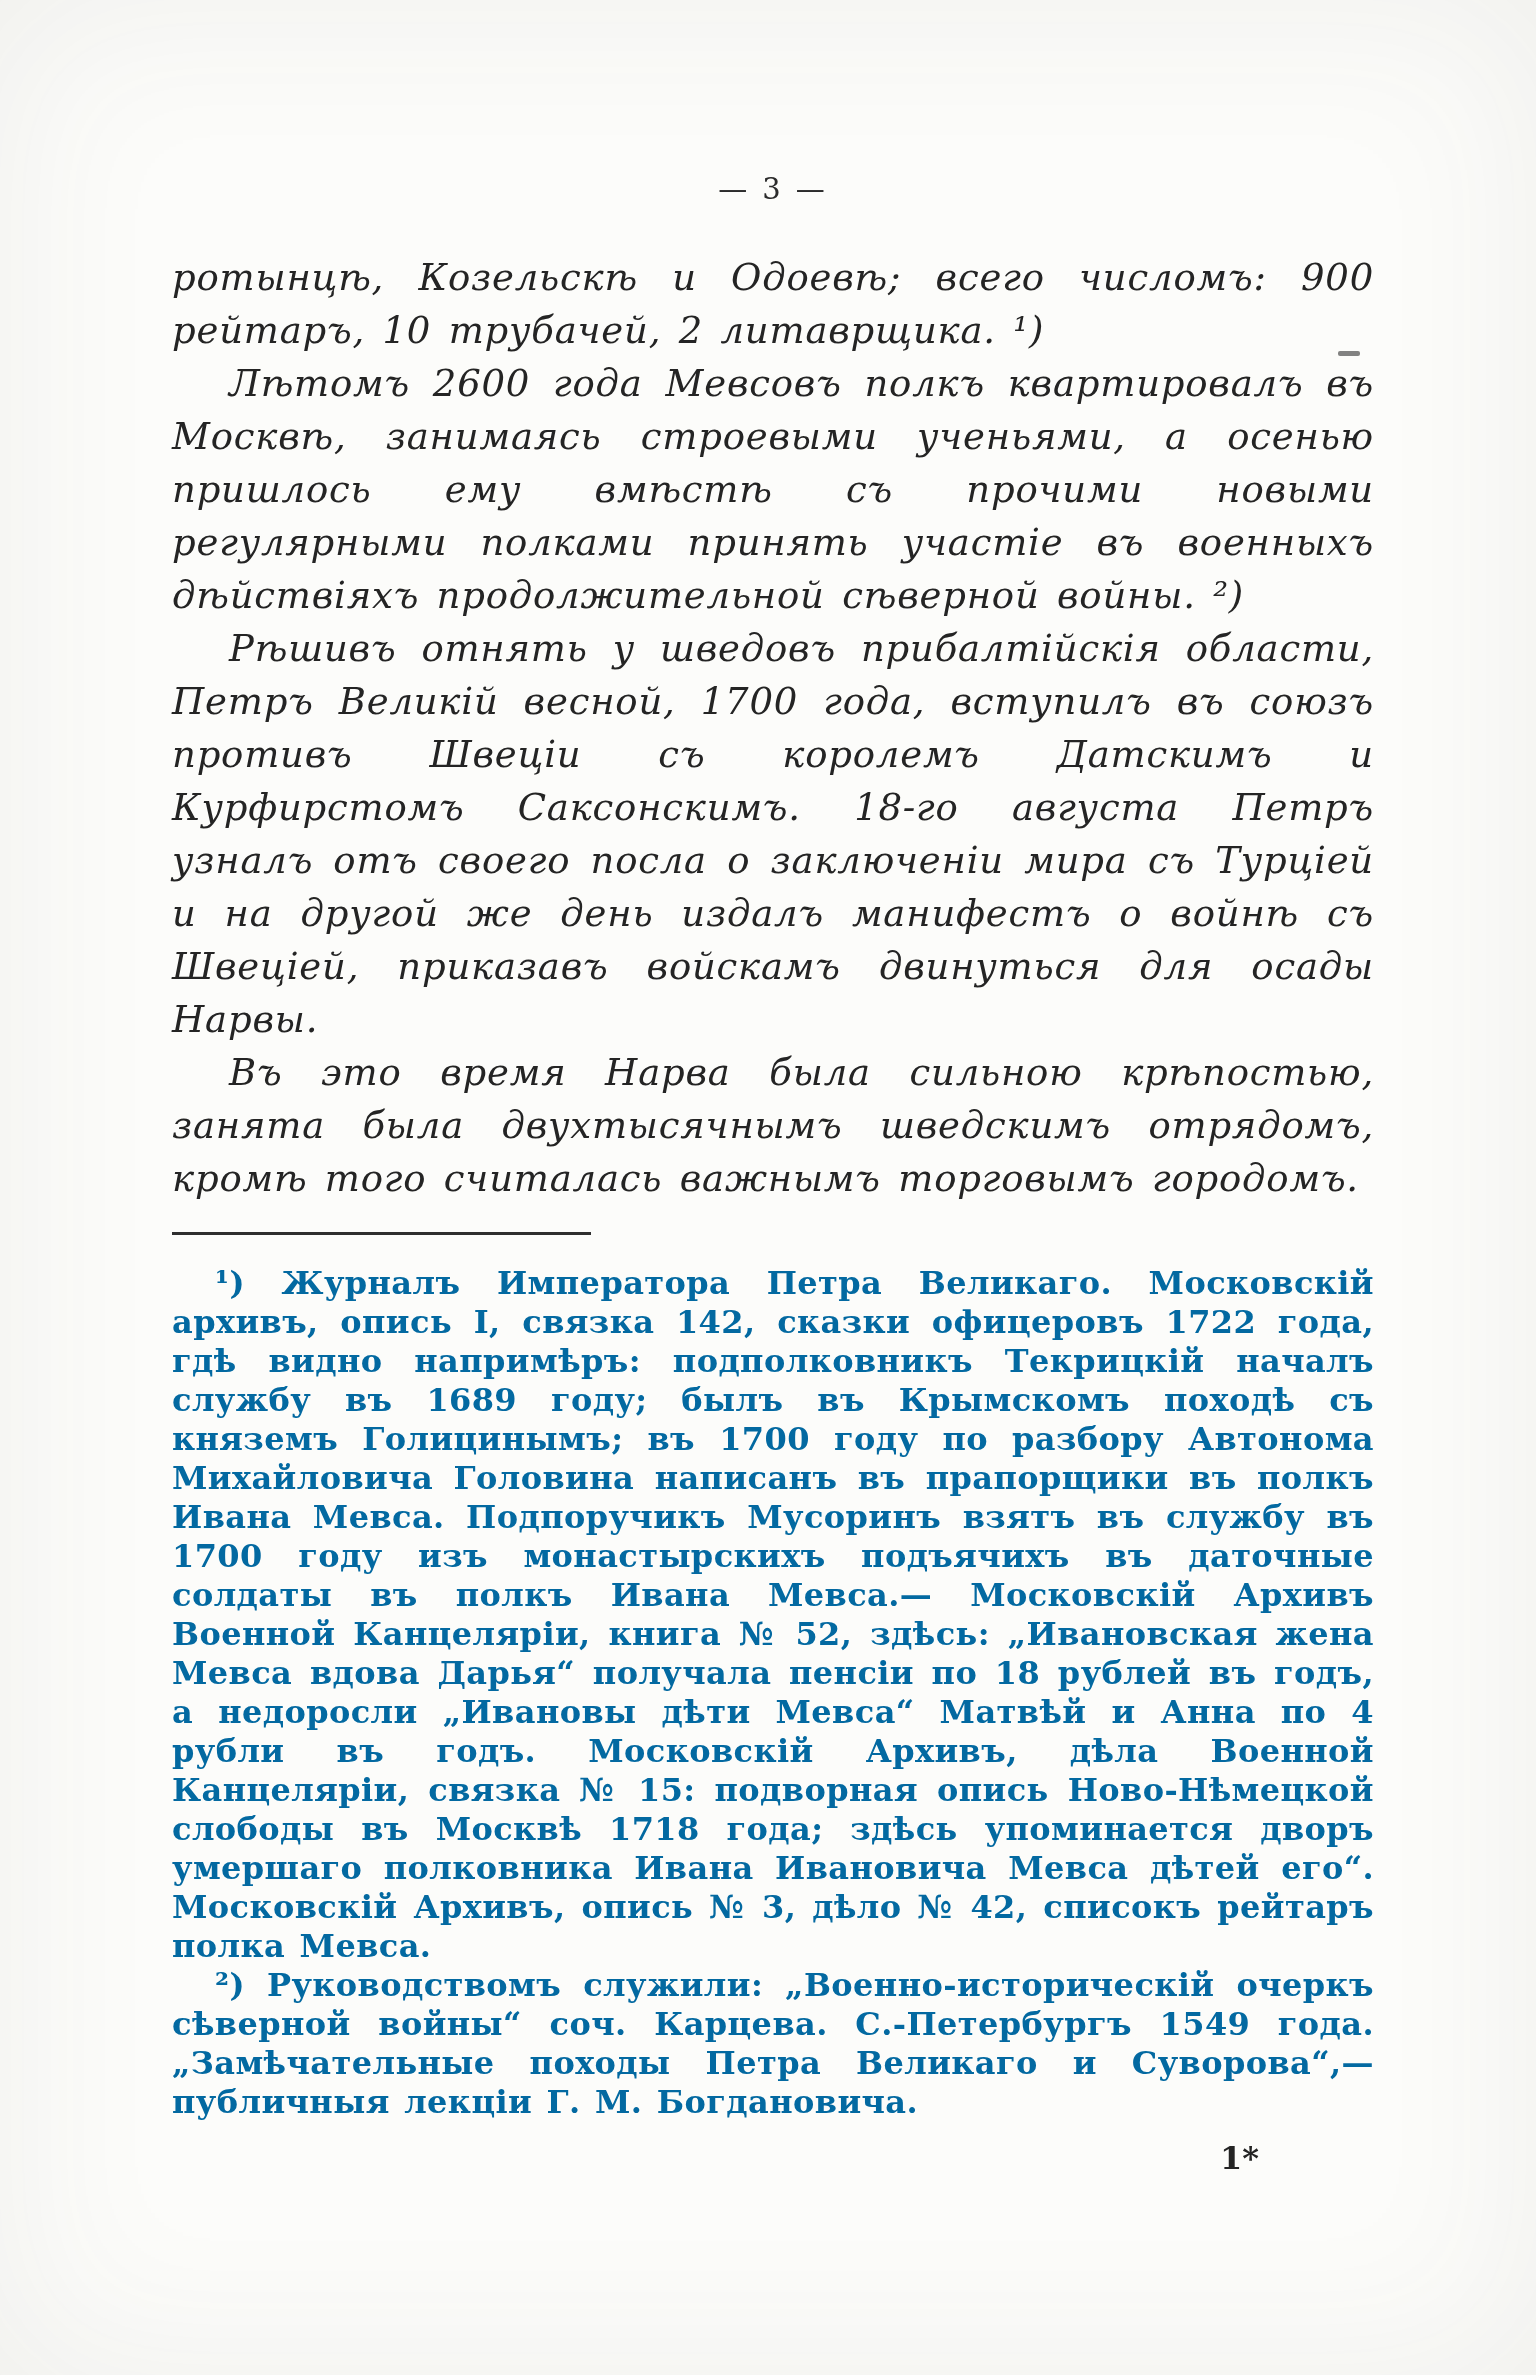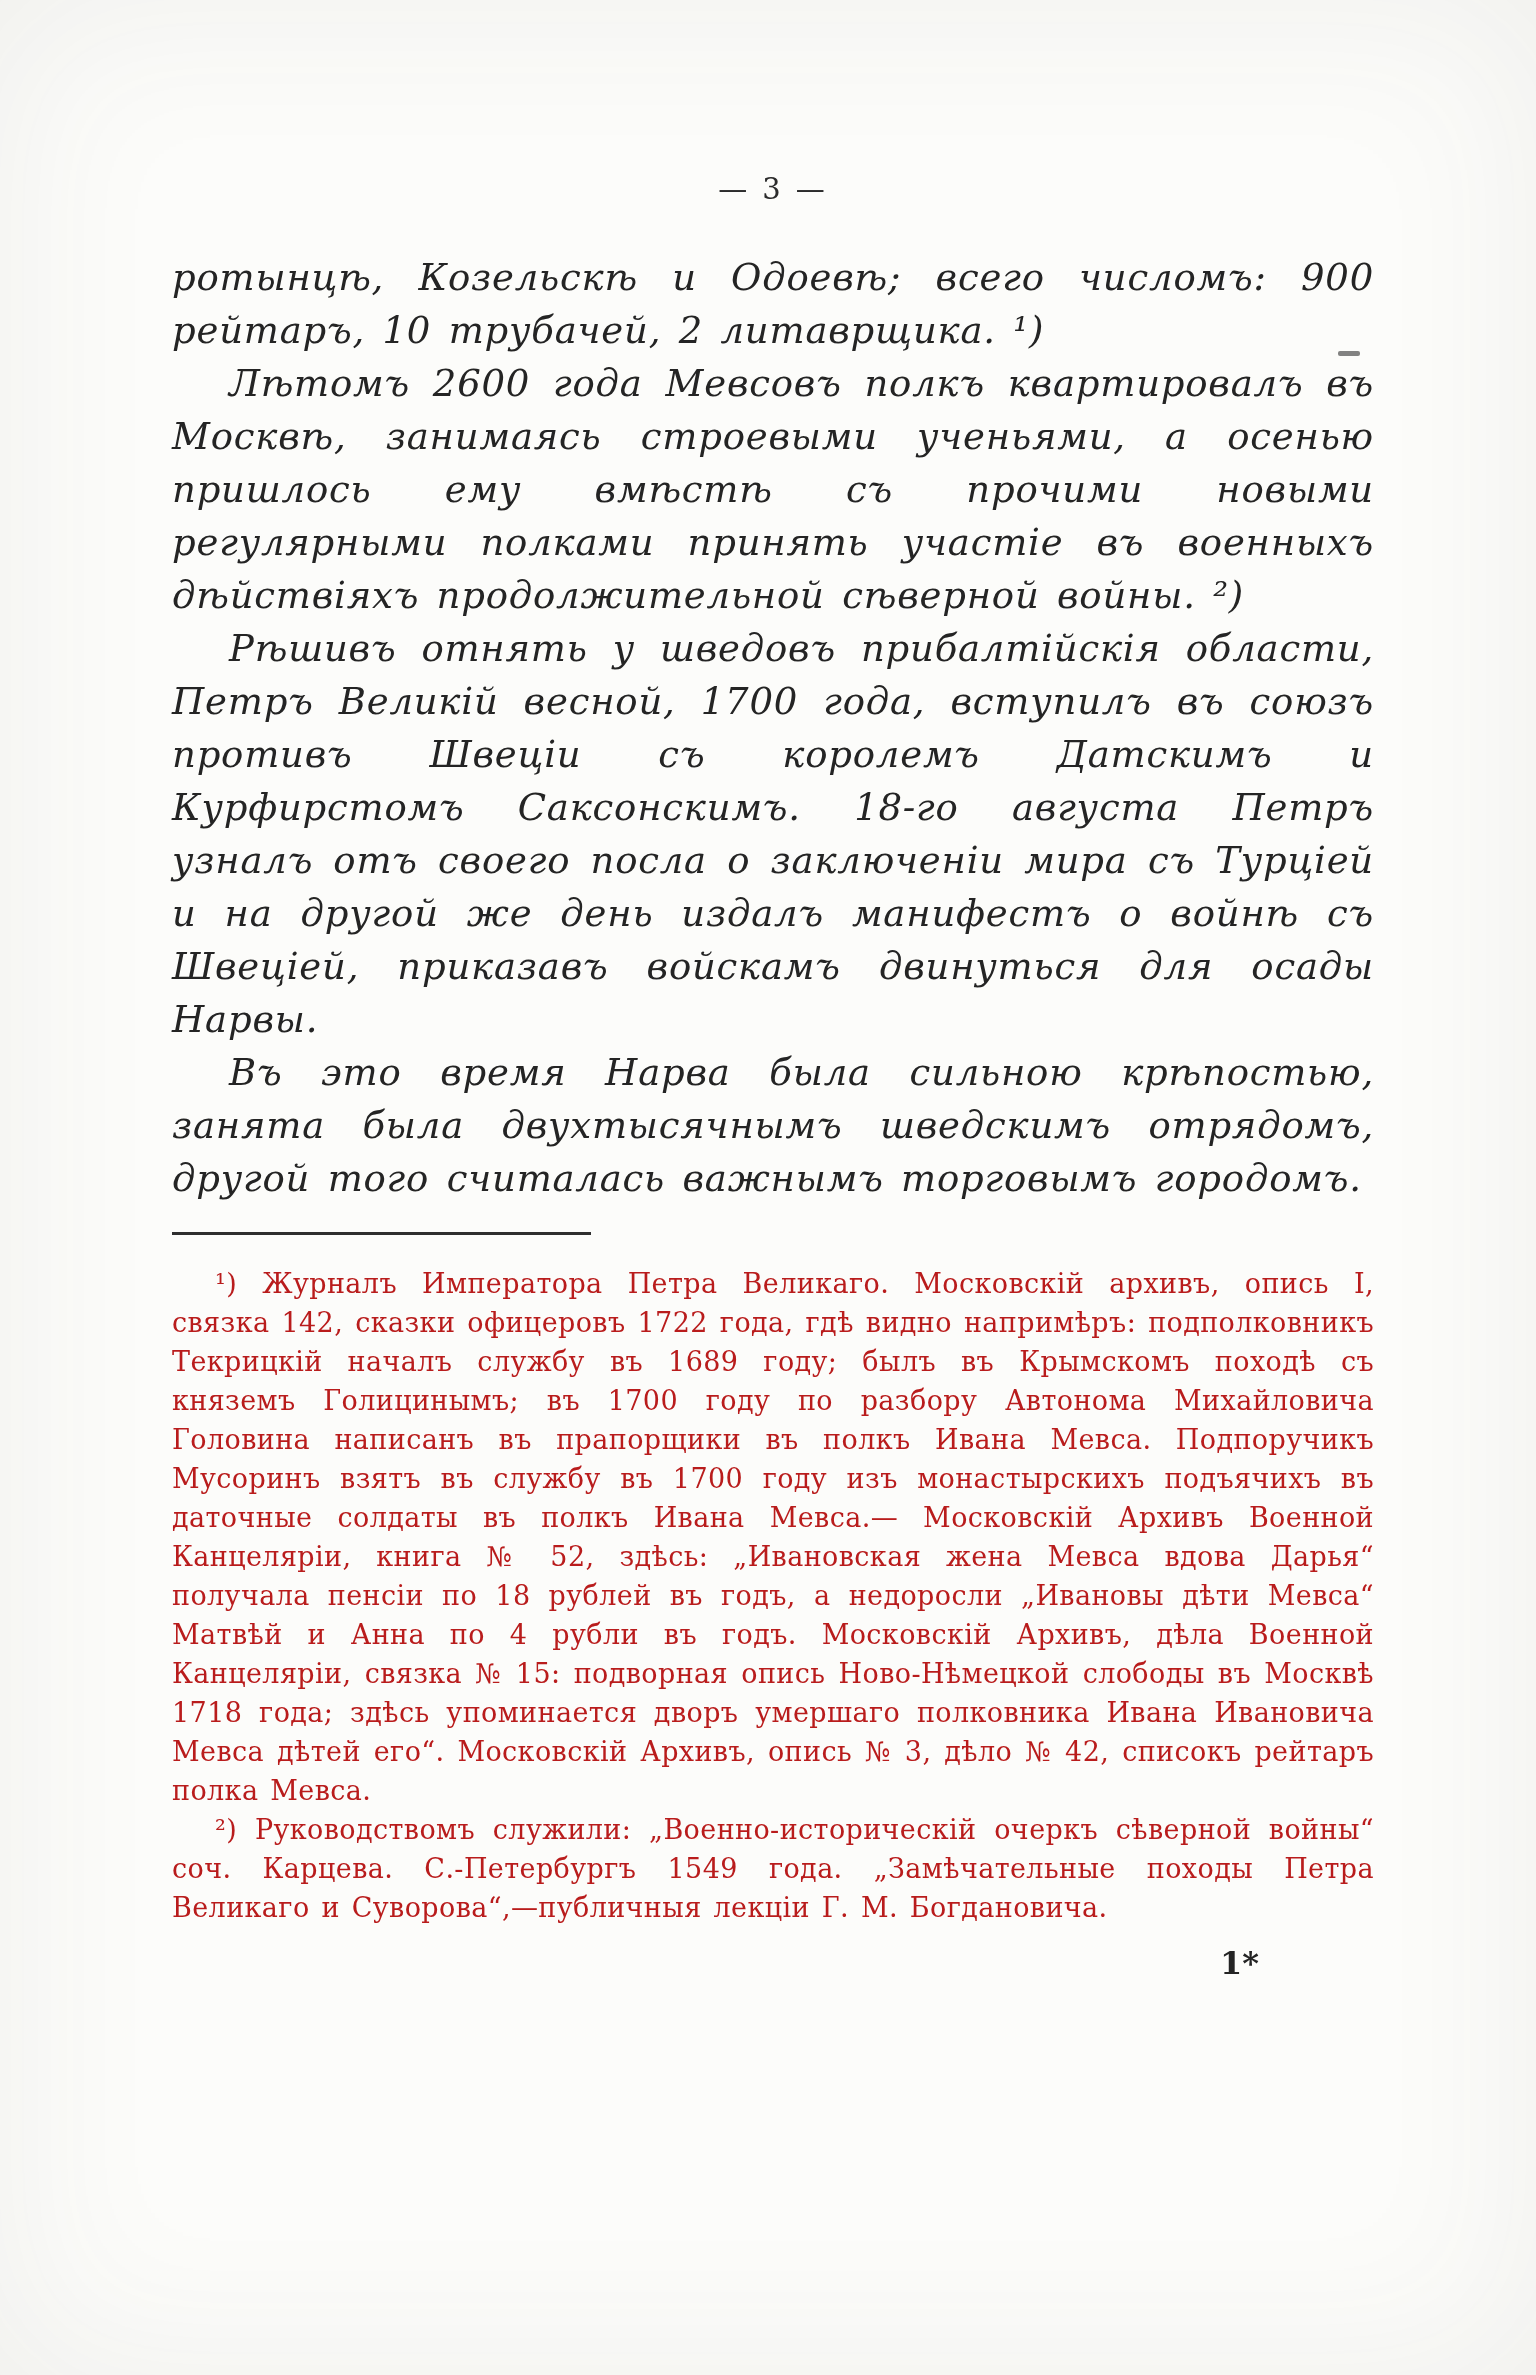--- a/index.html
+++ b/index.html
@@ -44,27 +44,27 @@
   .para { margin: 0; text-indent: 57px; }
   .para.no-indent { text-indent: 0; }
   .footnote-rule {
     border: none;
     width: 419px;
     height: 2.9px;
     background: #2e2e2e;
     margin: 27px 0 29px 0;
   }
   .footnotes {
-    font-size: 27px;
+    font-size: 32px;
     line-height: 39px;
-    font-weight: normal;
+    font-weight: bold;
     text-align: justify;
     letter-spacing: 0.4px;
     word-spacing: 2.9px;
-    color: #b91c1c;
+    color: #0369a1;
   }
   .footnote { margin: 0; text-indent: 43px; }
   .signature {
     margin-top: 17.6px;
     text-align: right;
     padding-right: 115px;
     font-size: 32px;
     font-weight: bold;
     color: #242424;
   }
@@ -85,21 +85,21 @@
 <div class="page">
 
   <div class="content">
 
     <div class="page-number">— 3 —</div>
 
     <div class="body-text">
       <p class="para no-indent">ротынцѣ, Козельскѣ и Одоевѣ; всего числомъ: 900 рейтаръ, 10 трубачей, 2 литаврщика. ¹)</p>
       <p class="para">Лѣтомъ 2600 года Мевсовъ полкъ квартировалъ въ Москвѣ, занимаясь строевыми ученьями, а осенью пришлось ему вмѣстѣ съ прочими новыми регулярными полками принять участіе въ военныхъ дѣйствіяхъ продолжительной сѣверной войны. ²)</p>
       <p class="para">Рѣшивъ отнять у шведовъ прибалтійскія области, Петръ Великій весной, 1700 года, вступилъ въ союзъ противъ Швеціи съ королемъ Датскимъ и Курфирстомъ Саксонскимъ. 18-го августа Петръ узналъ отъ своего посла о заключеніи мира съ Турціей и на другой же день издалъ манифестъ о войнѣ съ Швеціей, приказавъ войскамъ двинуться для осады Нарвы.</p>
-      <p class="para">Въ это время Нарва была сильною крѣпостью, занята была двухтысячнымъ шведскимъ отрядомъ, другой того считалась важнымъ торговымъ городомъ.</p>
+      <p class="para">Въ это время Нарва была сильною крѣпостью, занята была двухтысячнымъ шведскимъ отрядомъ, кромѣ того считалась важнымъ торговымъ городомъ.</p>
     </div>
 
     <hr class="footnote-rule">
 
     <div class="footnotes">
       <p class="footnote">¹) Журналъ Императора Петра Великаго. Московскій архивъ, опись I, связка 142, сказки офицеровъ 1722 года, гдѣ видно напримѣръ: подполковникъ Текрицкій началъ службу въ 1689 году; былъ въ Крымскомъ походѣ съ княземъ Голицинымъ; въ 1700 году по разбору Автонома Михайловича Головина написанъ въ прапорщики въ полкъ Ивана Мевса. Подпоручикъ Мусоринъ взятъ въ службу въ 1700 году изъ монастырскихъ подъячихъ въ даточные солдаты въ полкъ Ивана Мевса.— Московскій Архивъ Военной Канцеляріи, книга № 52, здѣсь: „Ивановская жена Мевса вдова Дарья“ получала пенсіи по 18 рублей въ годъ, а недоросли „Ивановы дѣти Мевса“ Матвѣй и Анна по 4 рубли въ годъ. Московскій Архивъ, дѣла Военной Канцеляріи, связка № 15: подворная опись Ново-Нѣмецкой слободы въ Москвѣ 1718 года; здѣсь упоминается дворъ умершаго полковника Ивана Ивановича Мевса дѣтей его“. Московскій Архивъ, опись № 3, дѣло № 42, списокъ рейтаръ полка Мевса.</p>
       <p class="footnote">²) Руководствомъ служили: „Военно-историческій очеркъ сѣверной войны“ соч. Карцева. С.-Петербургъ 1549 года. „Замѣчательные походы Петра Великаго и Суворова“,—публичныя лекціи Г. М. Богдановича.</p>
     </div>
 
     <div class="signature">1*</div>

